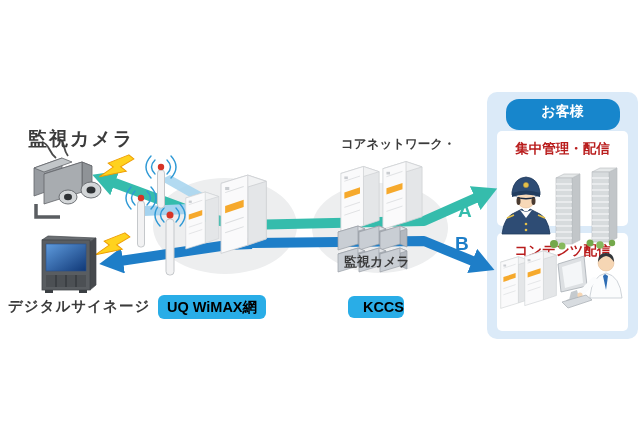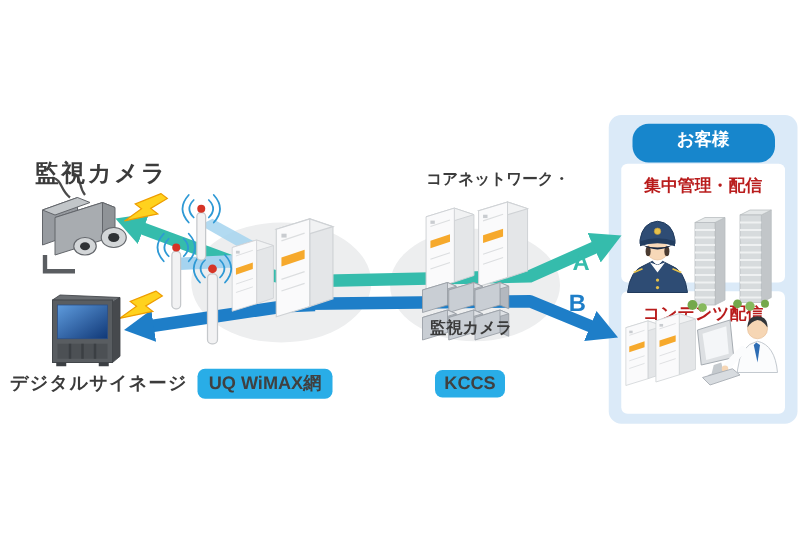--- a/index.html
+++ b/index.html
@@ -2,31 +2,31 @@
 <html><head>
 <meta charset="utf-8">
 <style>
   html,body{margin:0;padding:0;background:#fff;}
   #canvas{
     position:relative;width:640px;height:426px;background:#ffffff;overflow:hidden;
     font-family:"Liberation Sans","DejaVu Sans",sans-serif;
   }
   .lbl{position:absolute;font-weight:bold;color:#3b3b3b;white-space:nowrap;}
   .badge{
-    position:absolute;background:#29ade7;color:#404040;font-weight:bold;
+    position:absolute;background:#29ade7;color:#000000;font-weight:bold;
     text-align:center;border-radius:6px;z-index:3;
   }
   #camera-label{left:28px;top:126px;font-size:19px;letter-spacing:2px;z-index:3;}
   #signage-label{left:8px;top:297px;font-size:14.5px;letter-spacing:1px;z-index:3;font-family:Liberation Mono, monospace;}
-  #core-label{left:341px;top:137px;font-size:12.5px;line-height:15.5px;z-index:3;font-family:Liberation Mono, monospace;}
+  #core-label{left:341px;top:137px;font-size:12.5px;line-height:15.5px;z-index:3;}
   #mvno-label{left:344px;top:254px;font-size:13px;line-height:15.5px;z-index:3;}
   #route-a-label{left:458px;top:200px;font-size:19px;color:#35bcac;z-index:3;}
   #route-b-label{left:455px;top:233px;font-size:19px;color:#1e7ec8;z-index:3;}
   #wimax-badge{left:158px;top:295px;width:108px;height:24px;line-height:24px;font-size:14.5px;}
-  #kccs-badge{left:348px;top:296px;width:56px;height:22px;line-height:22px;font-size:14.5px;}
+  #kccs-badge{left:348px;top:296px;width:56px;height:22px;line-height:22px;font-size:14.5px;text-align:right;}
   #customer-panel{
     position:absolute;left:487px;top:92px;width:151px;height:247px;
     background:#dbeaf8;border-radius:10px;z-index:1;
   }
   #customer-panel-header{
     position:absolute;left:50%;transform:translateX(-50%);top:7px;
     width:114px;height:31px;line-height:25px;background:#1786cc;color:#fff;
     font-weight:bold;font-size:14px;text-align:center;border-radius:13px;
   }
   .customer-card{

